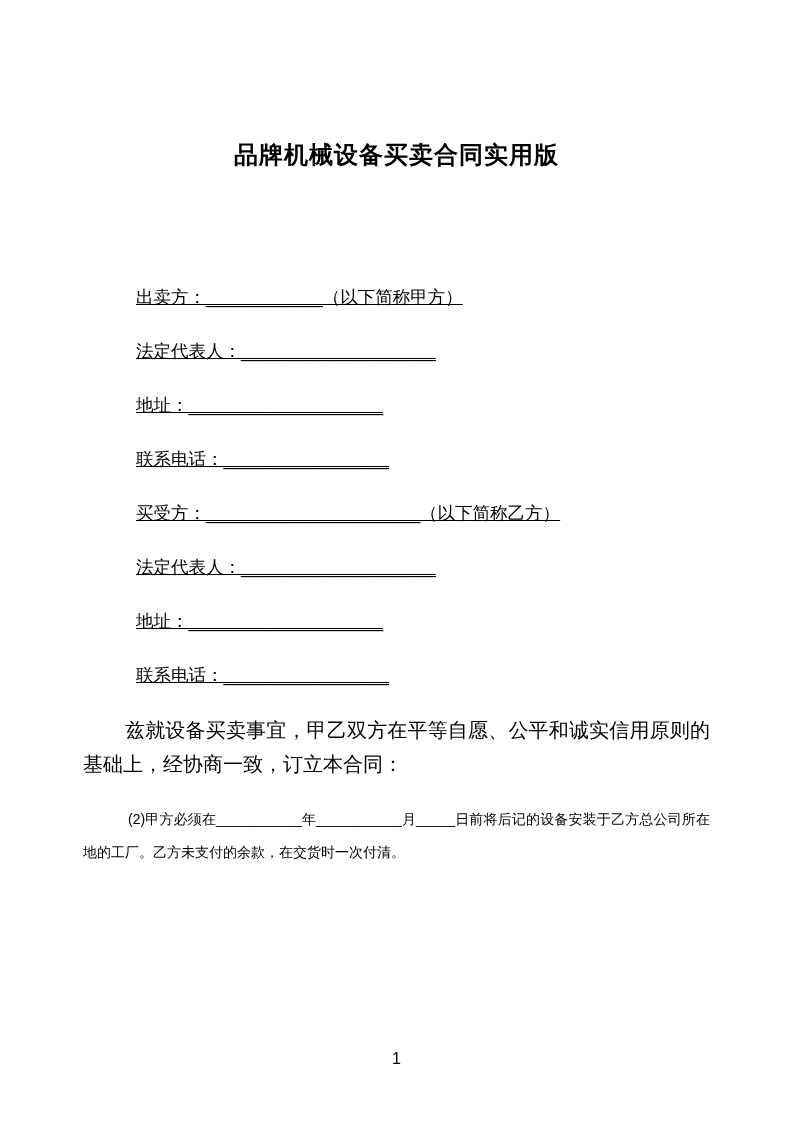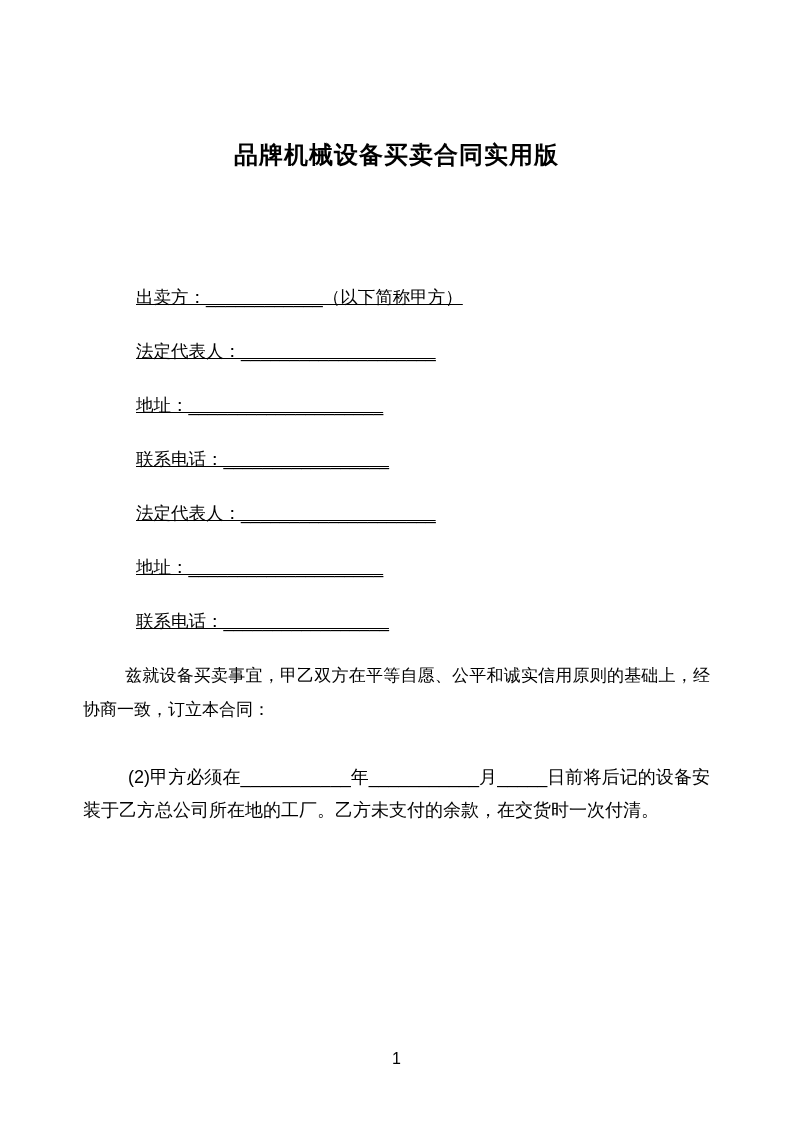--- a/index.html
+++ b/index.html
@@ -36,35 +36,35 @@
     text-indent: 53px;
     white-space: nowrap;
     text-decoration: underline;
   }
   .party-line:last-child { margin-bottom: 0; }
   .clause {
     text-align: justify;
   }
   .clause.intro {
     margin-top: 28px;
-    font-size: 17px;
+    font-size: 20px;
     line-height: 34px;
     text-indent: 42px;
   }
   .clause.single {
     margin-top: 22px;
     font-size: 17px;
     line-height: 30px;
     text-indent: 45px;
     text-align: left;
     white-space: nowrap;
   }
   .clause.multi {
-    margin-top: 34px;
-    font-size: 18px;
+    margin-top: 22px;
+    font-size: 14px;
     line-height: 33px;
     text-indent: 45px;
   }
   .page-footer {
     position: absolute;
     top: 1049px;
     left: 0;
     width: 100%;
     text-align: center;
     font-size: 16px;
@@ -77,20 +77,21 @@
 <div class="page">
   <div class="content">
 
     <h1 class="doc-title">品牌机械设备买卖合同实用版</h1>
 
     <div class="parties">
       <p class="party-line">出卖方：____________（以下简称甲方）</p>
       <p class="party-line">法定代表人：____________________</p>
       <p class="party-line">地址：____________________</p>
       <p class="party-line">联系电话：_________________</p>
+      <p class="party-line">买受方：______________________（以下简称乙方）</p>
       <p class="party-line">法定代表人：____________________</p>
       <p class="party-line">地址：____________________</p>
       <p class="party-line">联系电话：_________________</p>
     </div>
 
     <p class="clause intro">兹就设备买卖事宜，甲乙双方在平等自愿、公平和诚实信用原则的基础上，经协商一致，订立本合同：</p>
 
 
 
 

